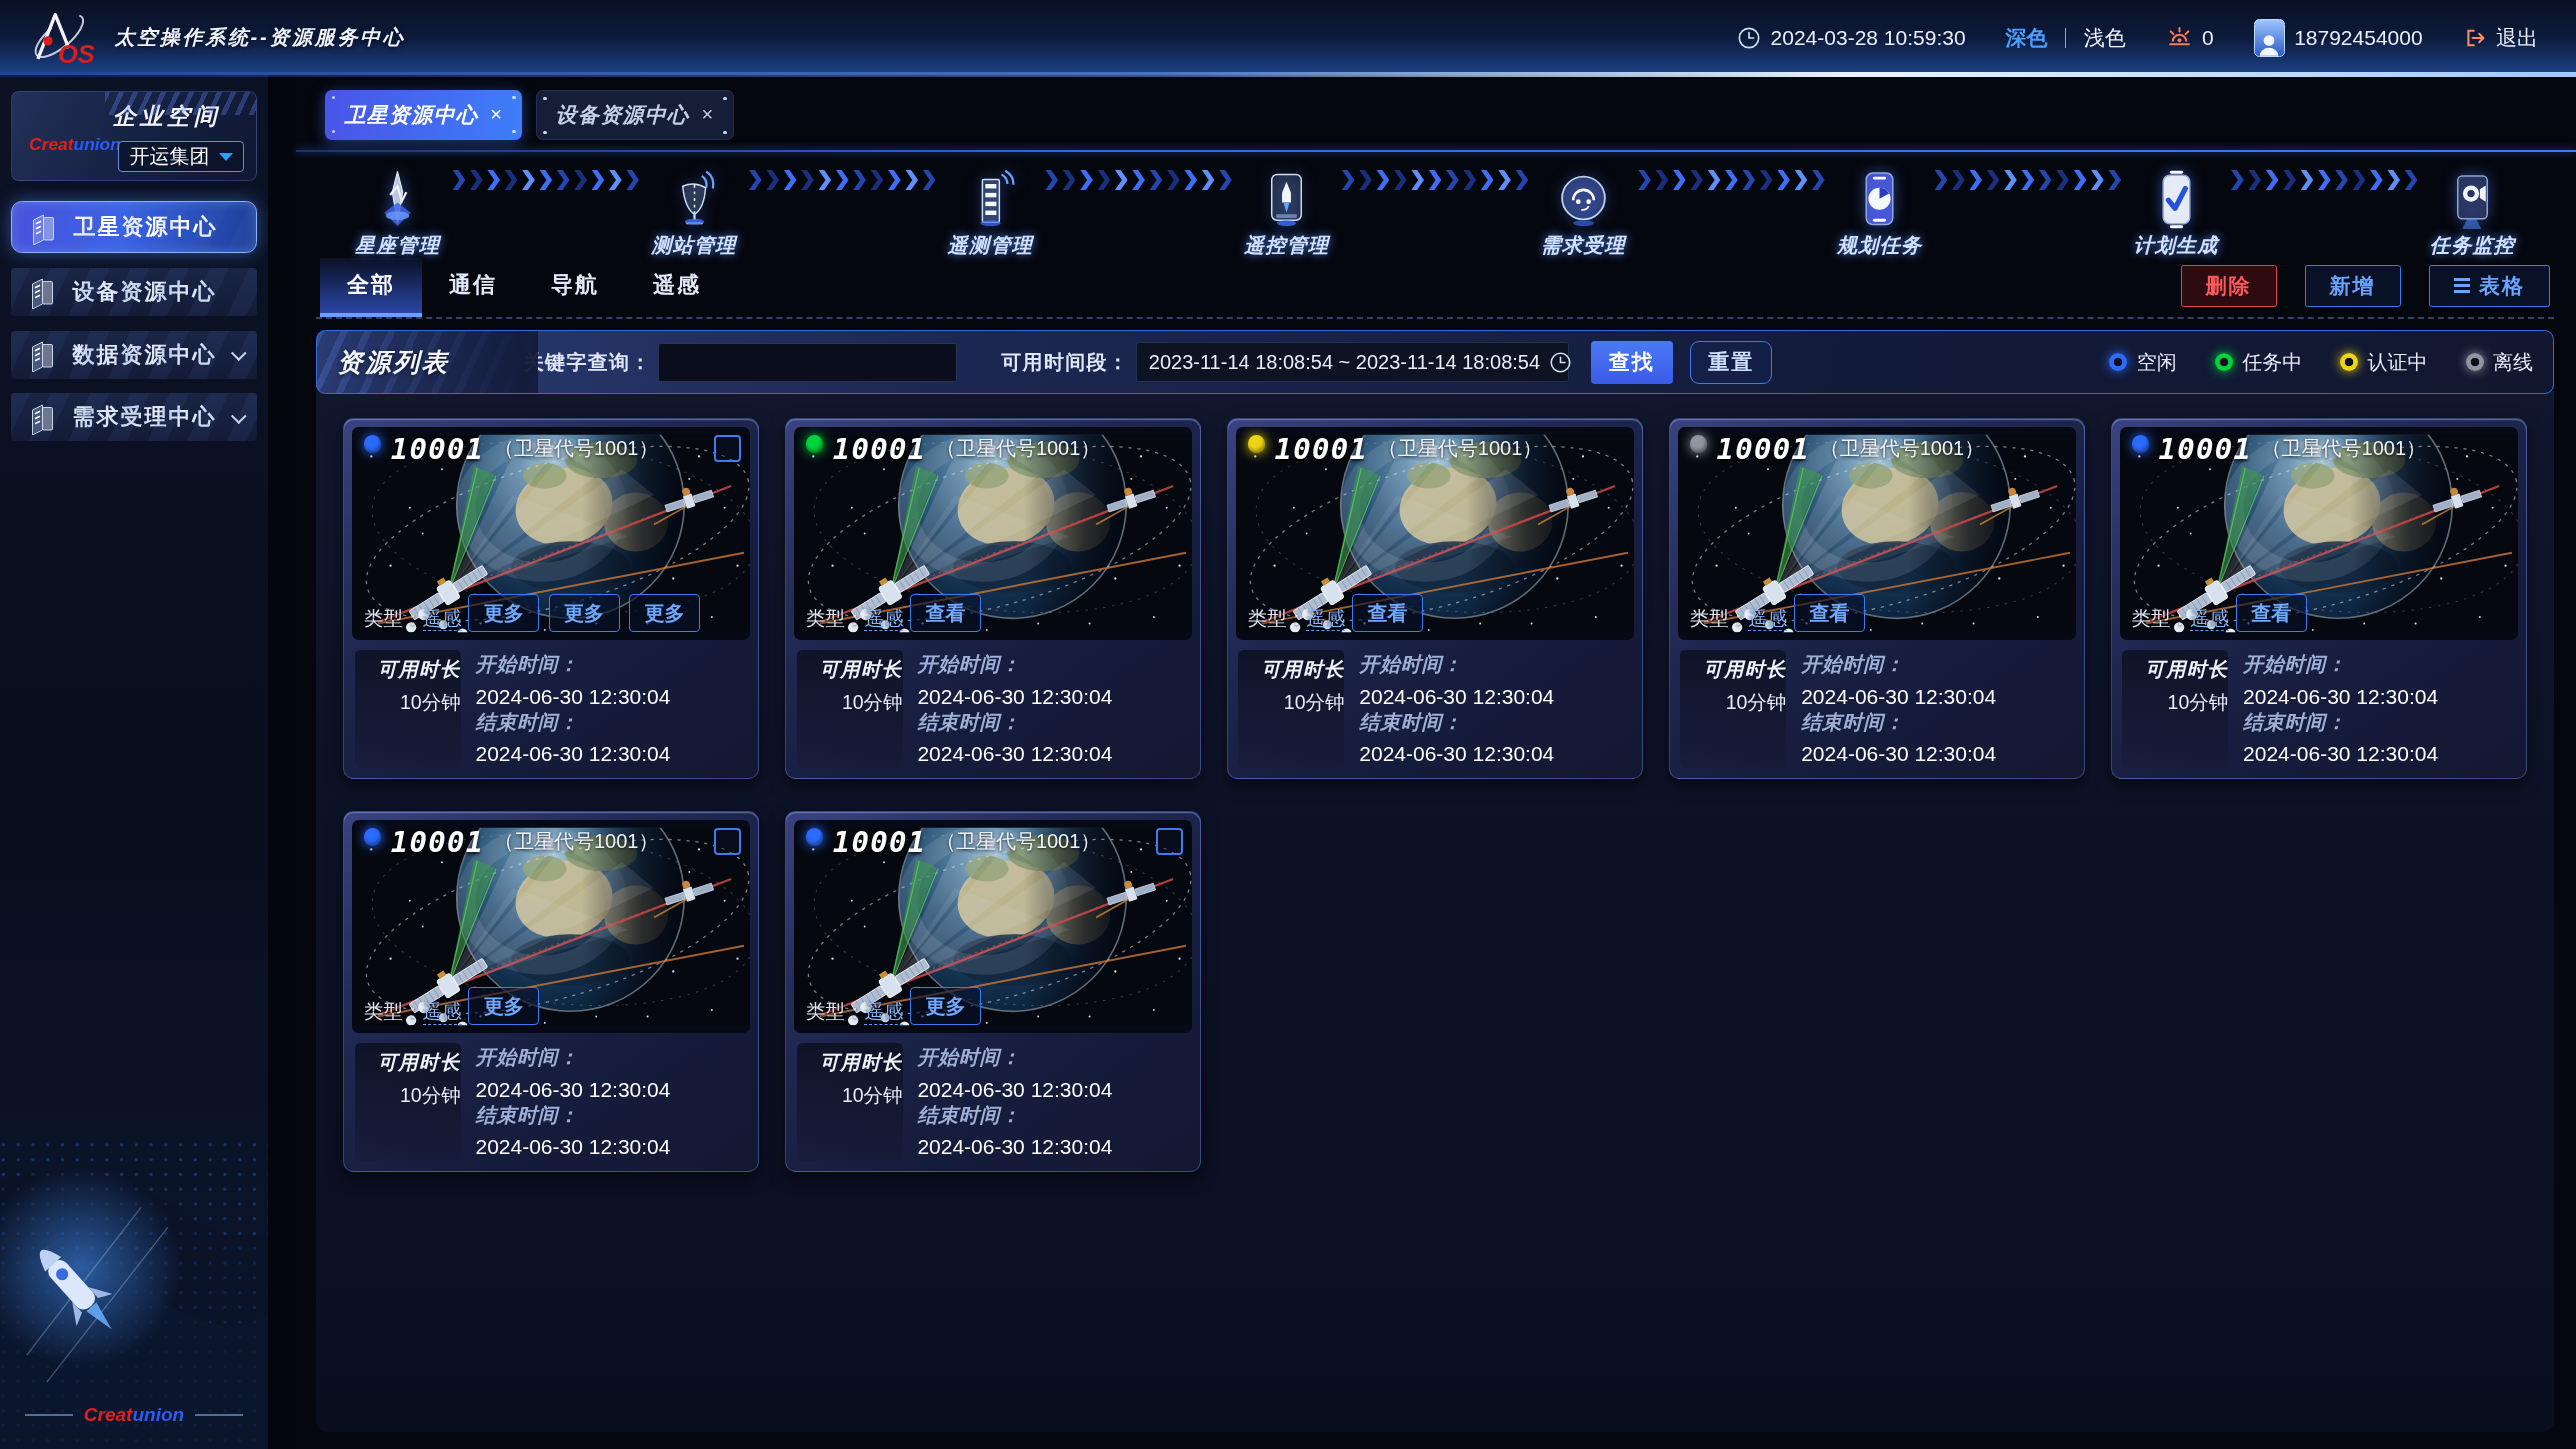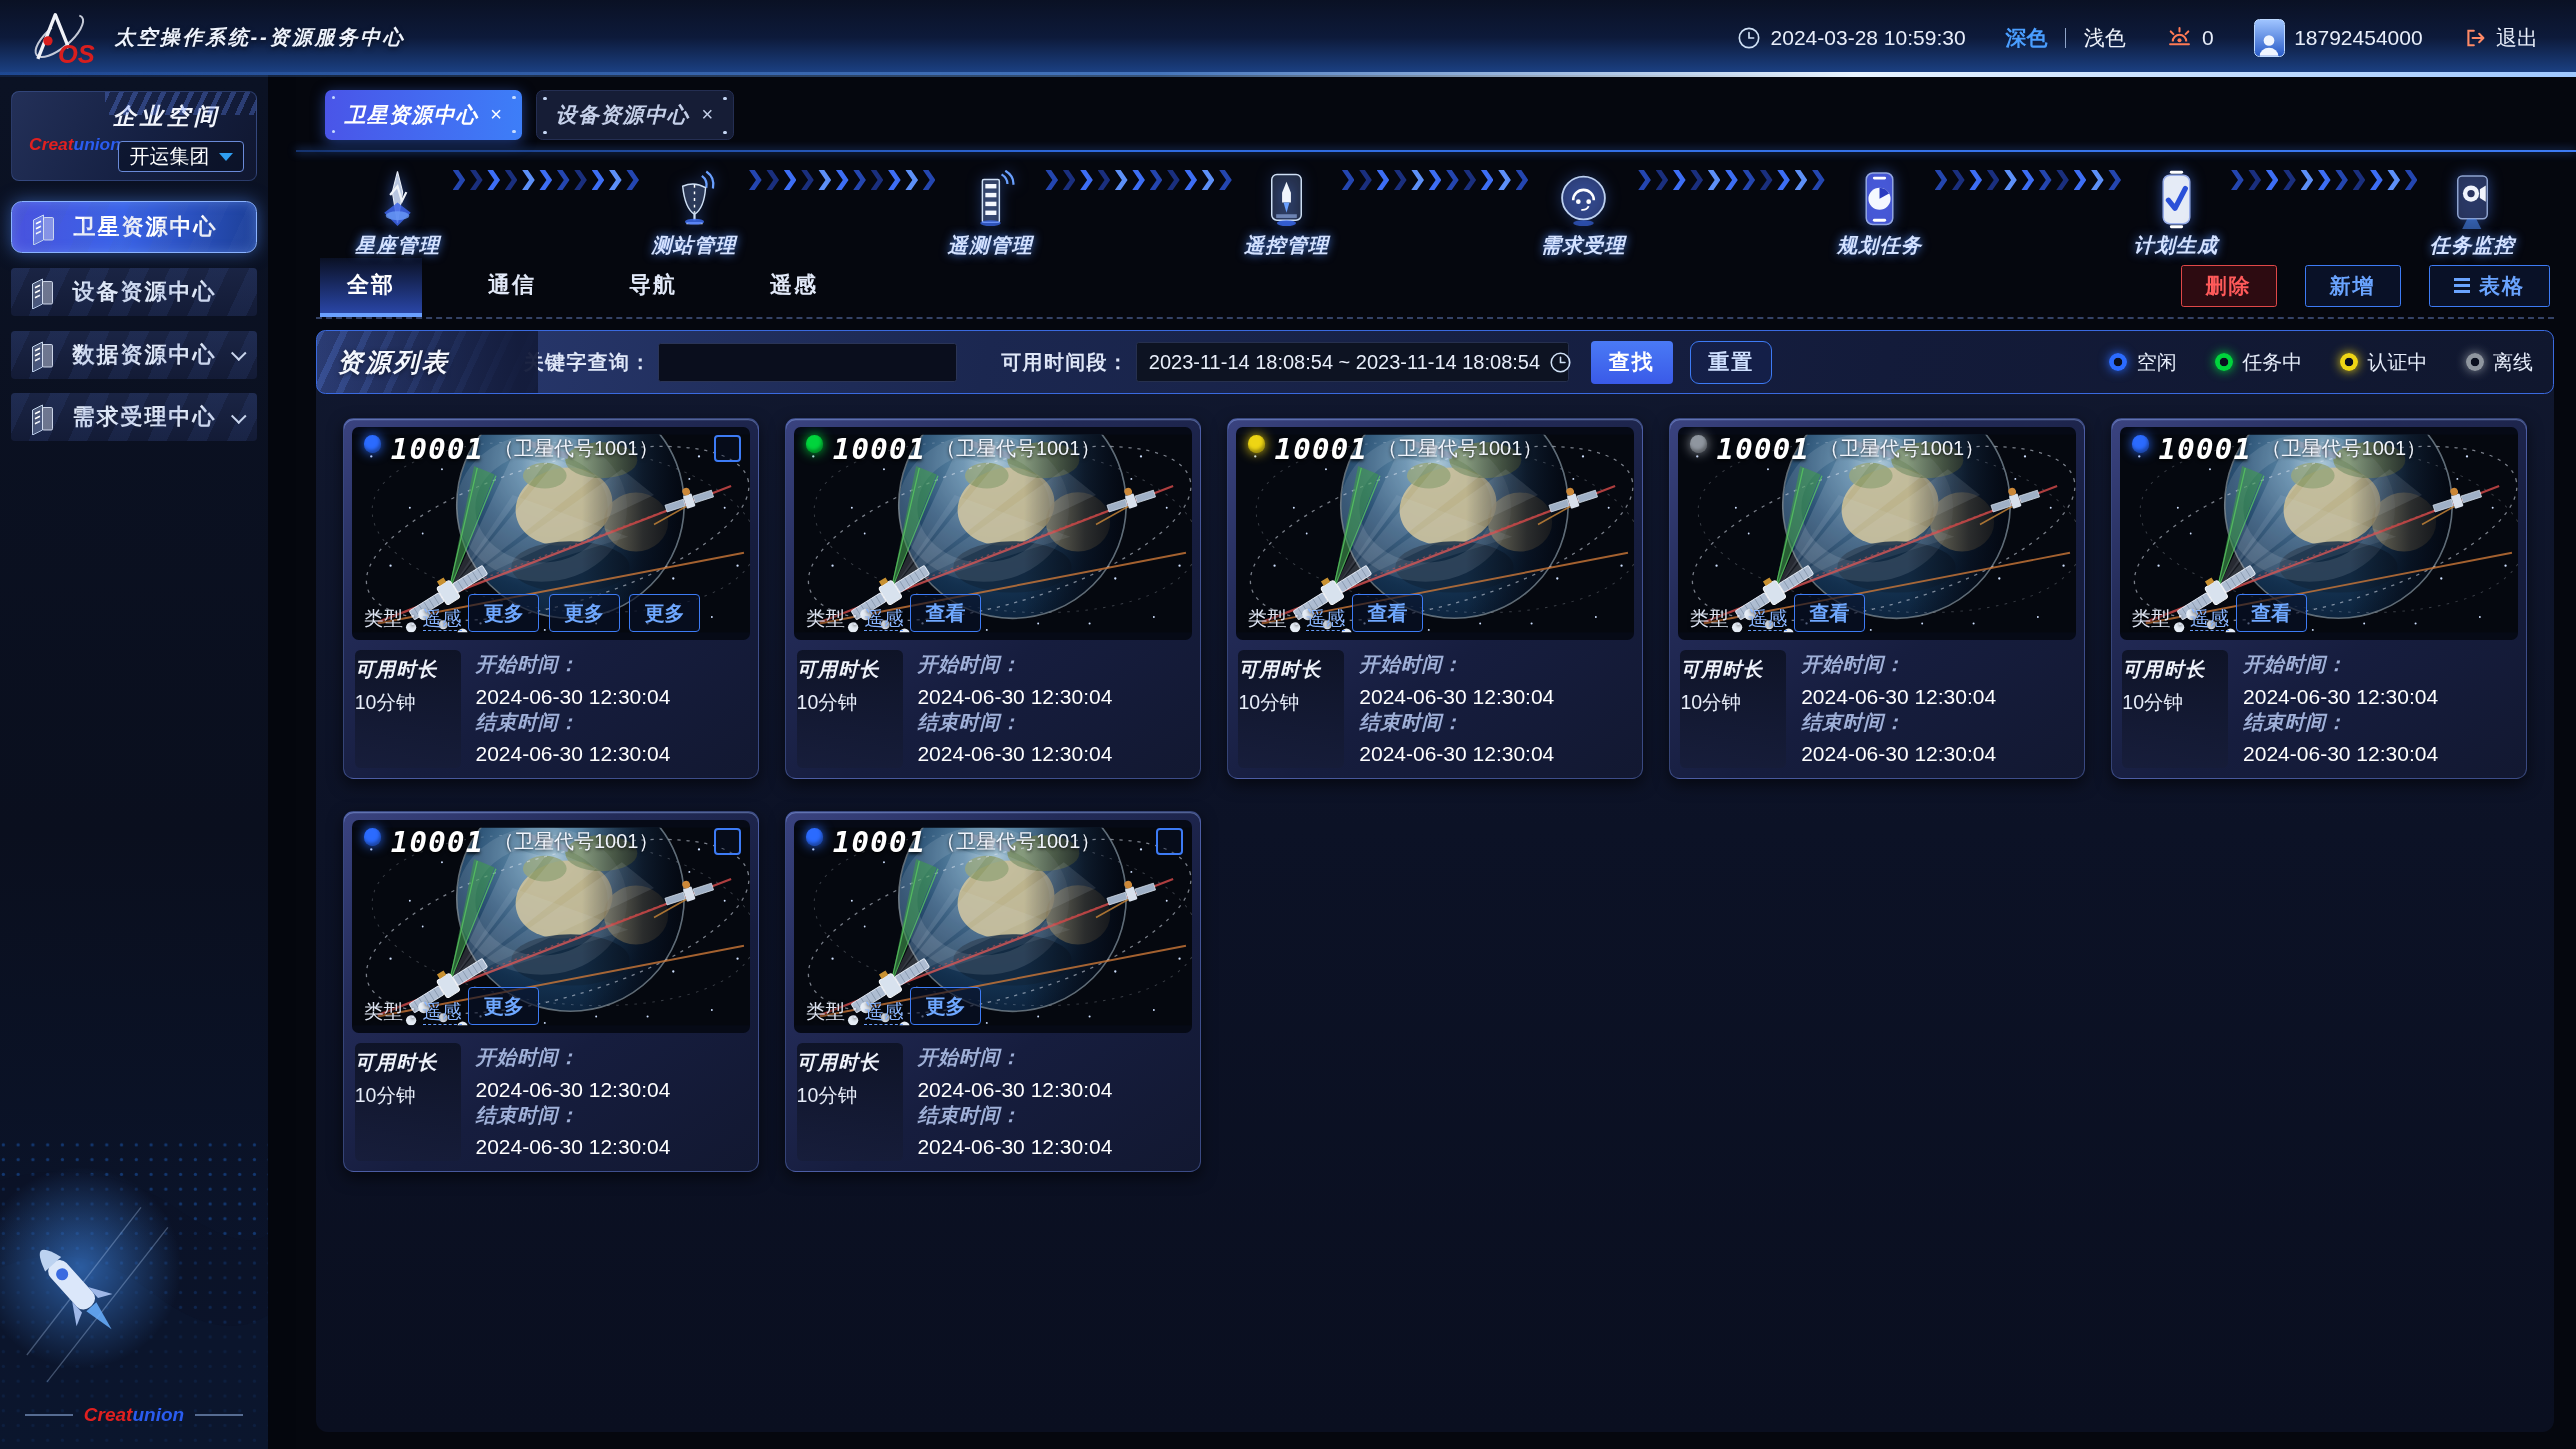--- a/index.html
+++ b/index.html
@@ -92,21 +92,21 @@
     margin:0 9.4px; padding-bottom:24px; min-width:0; overflow:hidden;}
   .chv { width:12.7px; height:20px; flex:0 0 auto; background:#2446b0;
     clip-path:polygon(0 0,45% 0,100% 50%,45% 100%,0 100%,55% 50%); }
   .chv:nth-child(2n){ background:#1a2f7e; } .chv:nth-child(3n){ background:#3d6ef5; }
   .chv:nth-child(5n){ background:#5d90f8; }
 
   
   .filter-row { display:flex; align-items:flex-end; border-bottom:2px dashed rgba(110,140,210,.45);
     padding:0 4px; height:62px; }
   .ftabs { display:flex; }
-  .ftab { padding:12px 27px 17.4px; margin-right:39px; font-size:22px; font-weight:700; letter-spacing:2px;
+  .ftab { padding:12px 27px 17.4px; font-size:22px; font-weight:700; letter-spacing:2px;
     color:#e2e9f8; cursor:pointer; position:relative; }
   .ftab.active { background:linear-gradient(180deg,rgba(40,70,160,.15) 0%,rgba(56,96,230,.7) 100%);
     border-bottom:4px solid #6aa0ff; color:#fff; padding-bottom:13.4px; }
   .fbuttons { margin-left:auto; display:flex; gap:28px; padding-bottom:10.7px; }
   .btn { height:42px; padding:0 24px; border-radius:2.7px; display:flex; align-items:center; gap:9.4px;
     font-size:21px; font-weight:700; letter-spacing:2px; cursor:pointer; }
   .btn-danger { color:#ff5a5a; border:1.3px solid #e04848; background:rgba(110,18,24,.38); }
   .btn-blue { color:#6aa4ff; border:1.3px solid #3d7bf5; background:rgba(18,36,86,.35); }
   .bars { width:16px; height:2.7px; background:#6aa4ff; box-shadow:0 -6px 0 #6aa4ff,0 6px 0 #6aa4ff; }
 
@@ -160,21 +160,21 @@
     background:rgba(10,20,50,.35); cursor:pointer; flex:0 0 auto;}
   .card-bottom { position:absolute; left:12px; right:8px; bottom:8px; display:flex;
     align-items:flex-end; justify-content:flex-start; gap:6.7px;}
   .type { font-size:19.5px; color:#dde4f2; text-shadow:0 1.3px 3.4px #000; white-space:nowrap; }
   .type-link { color:#8ab6ff; border-bottom:1.3px dashed #6aa0ff; padding-bottom:1.3px; cursor:pointer; }
   .actions { display:flex; gap:9.4px; }
   .act { min-width:71px; height:38px; padding:0 10.7px; border:1.3px solid #3d7bf5; border-radius:4px;
     background:rgba(8,16,40,.62); color:#6fa8ff; font-size:20px; font-weight:600;
     display:flex; align-items:center; justify-content:center; cursor:pointer; }
   .card-info { display:flex; gap:14.8px; padding:9.4px 2.7px 2.7px; }
-  .chip { width:106px; flex:0 0 auto; border-radius:5.4px; text-align:left; padding:6.7px 0 4px;
+  .chip { width:106px; flex:0 0 auto; border-radius:5.4px; text-align:right; padding:6.7px 0 4px;
     background:linear-gradient(180deg,rgba(13,18,36,.92),rgba(22,28,54,.65)); }
   .chip-label { font-size:19.5px; font-weight:800; font-style:italic; color:#f0f4fc; letter-spacing:1.3px;}
   .chip-val { font-size:19.5px; color:#e8eefa; margin-top:5.4px; }
   .times { flex:1; display:flex; flex-direction:column; justify-content:space-between; padding:1.3px 0; min-width:0;}
   .trow { display:flex; align-items:baseline; gap:6.7px; white-space:nowrap;flex-direction:column; }
   .tl { font-size:20px; font-weight:800; font-style:italic; color:#9fb0d8; letter-spacing:0.7px;}
   .tv { font-size:21px; color:#fff; }
   .hidden-defs { position:absolute; width:0; height:0; overflow:hidden; }
 </style>
 </head>

